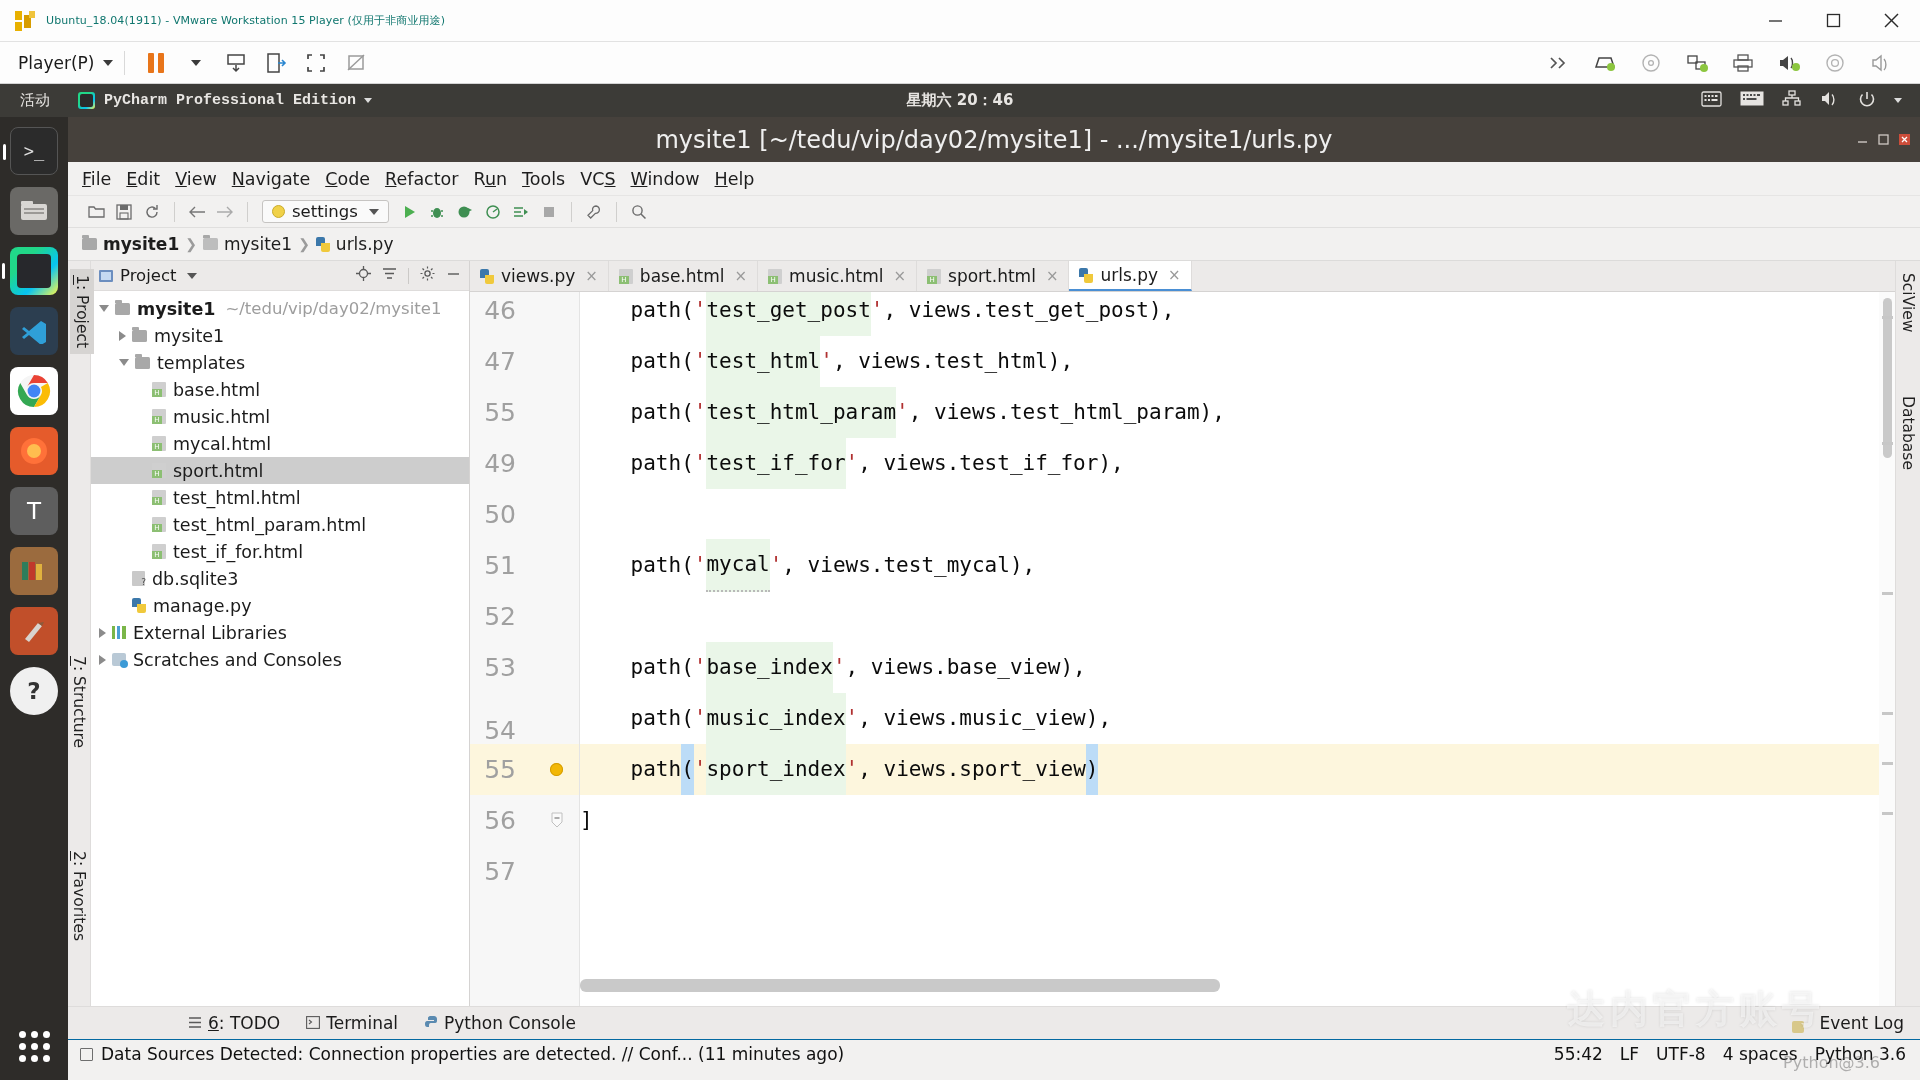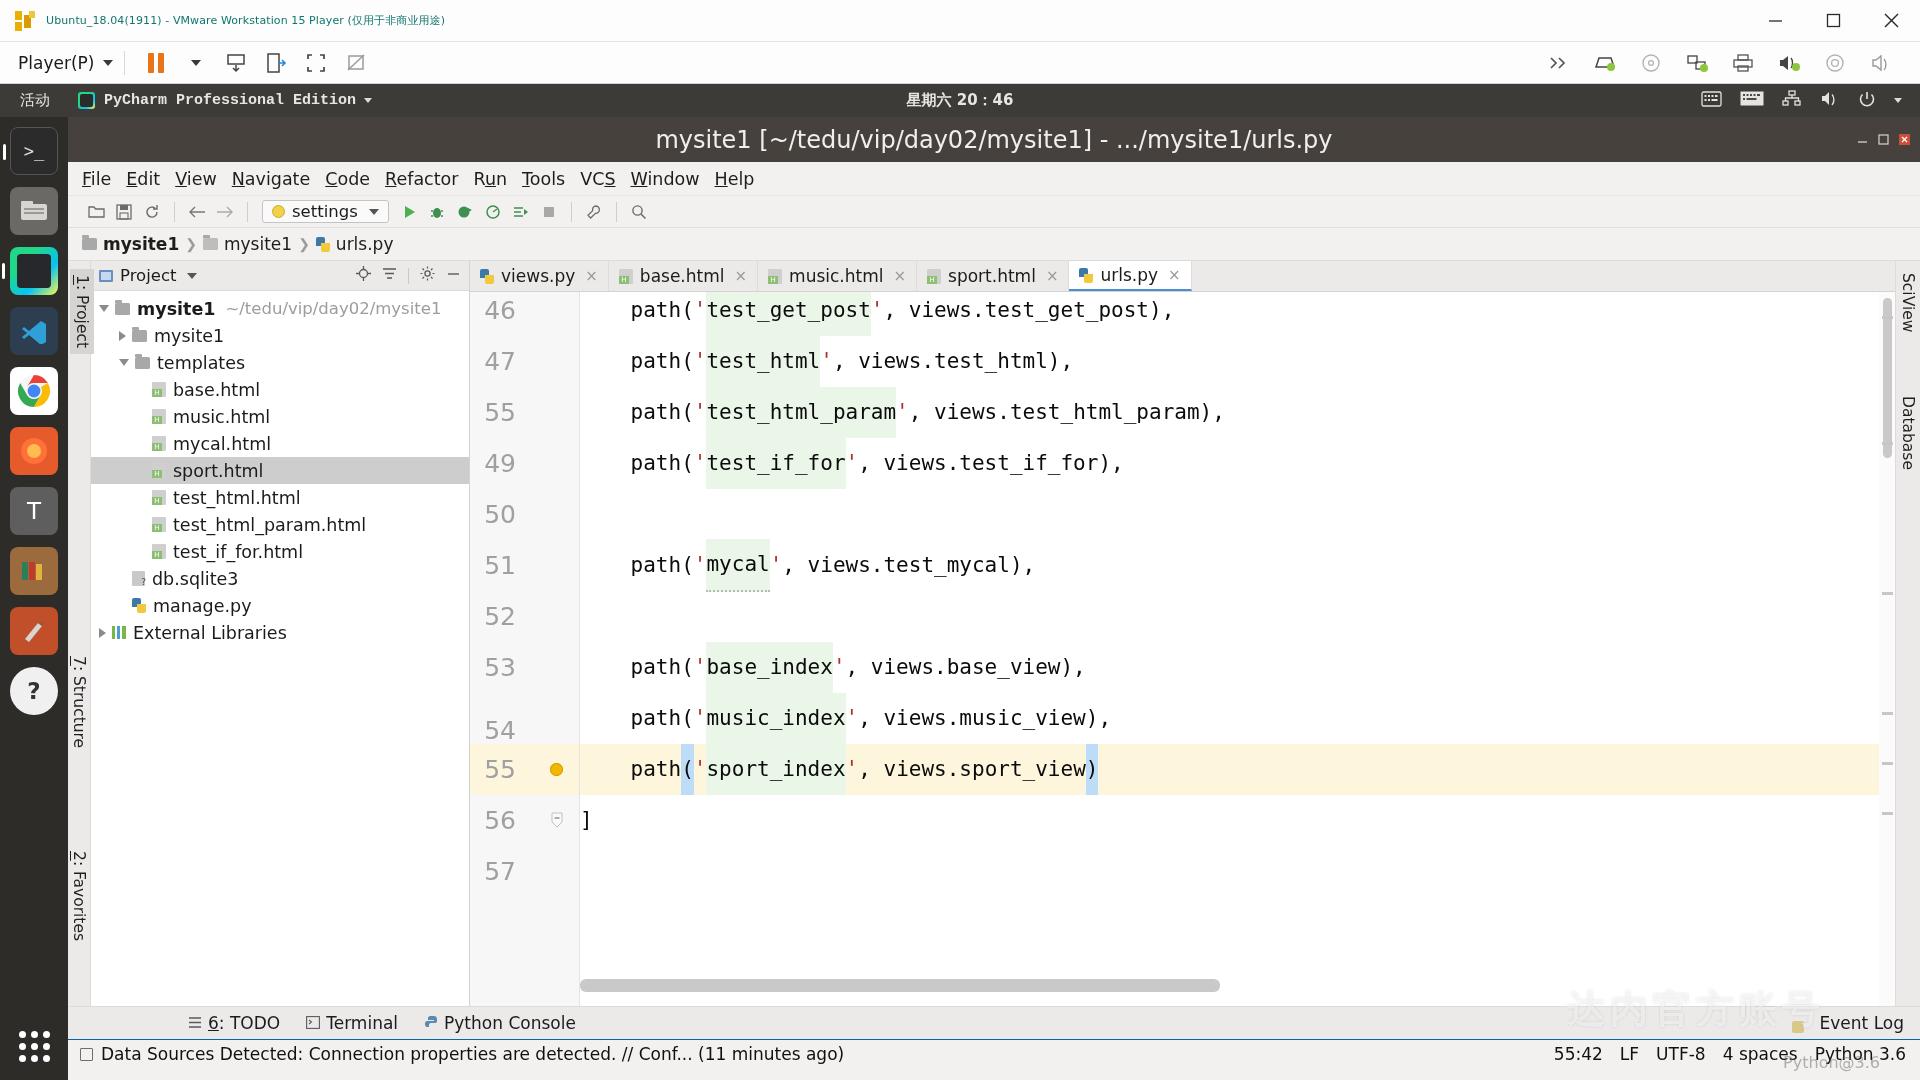--- a/index.html
+++ b/index.html
@@ -700,20 +700,26 @@
               <span class="tri blank"></span>
               <span class="py-ic ico"></span>
               <span style="">manage.py</span>
             </div>
             <div class="tr">
               <span style="display:inline-block;width:8px"></span>
               <span class="tri"></span>
               <span class="ext-ic ico"></span>
               <span style="">External Libraries</span>
             </div>
+            <div class="tr">
+              <span style="display:inline-block;width:8px"></span>
+              <span class="tri"></span>
+              <span class="scr-ic ico"></span>
+              <span style="">Scratches and Consoles</span>
+            </div>
           </div>
       </div>
 
       <div class="editor-area">
         <div class="tabs">
             <div class="tab">
               <span class="py-ic ico"></span>
               <span>views.py</span>
               <span class="x">×</span>
             </div>

